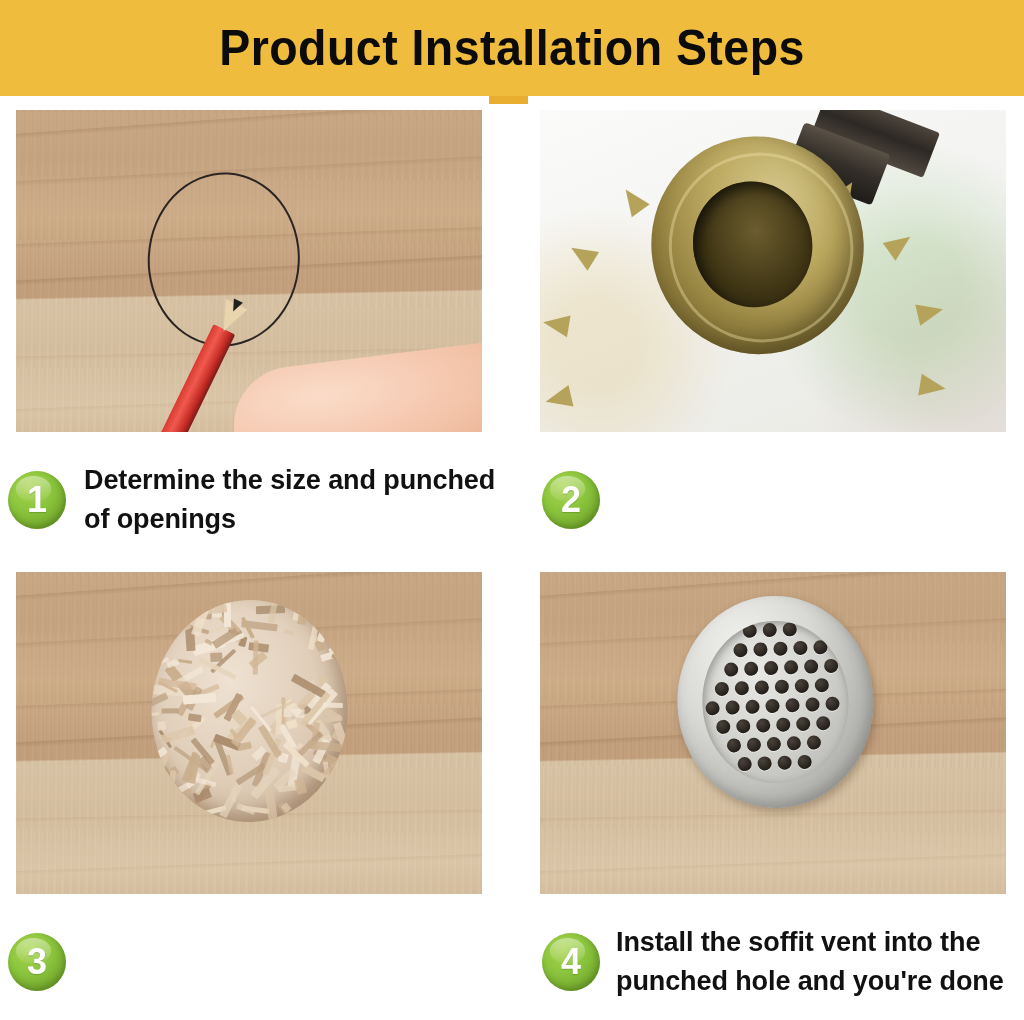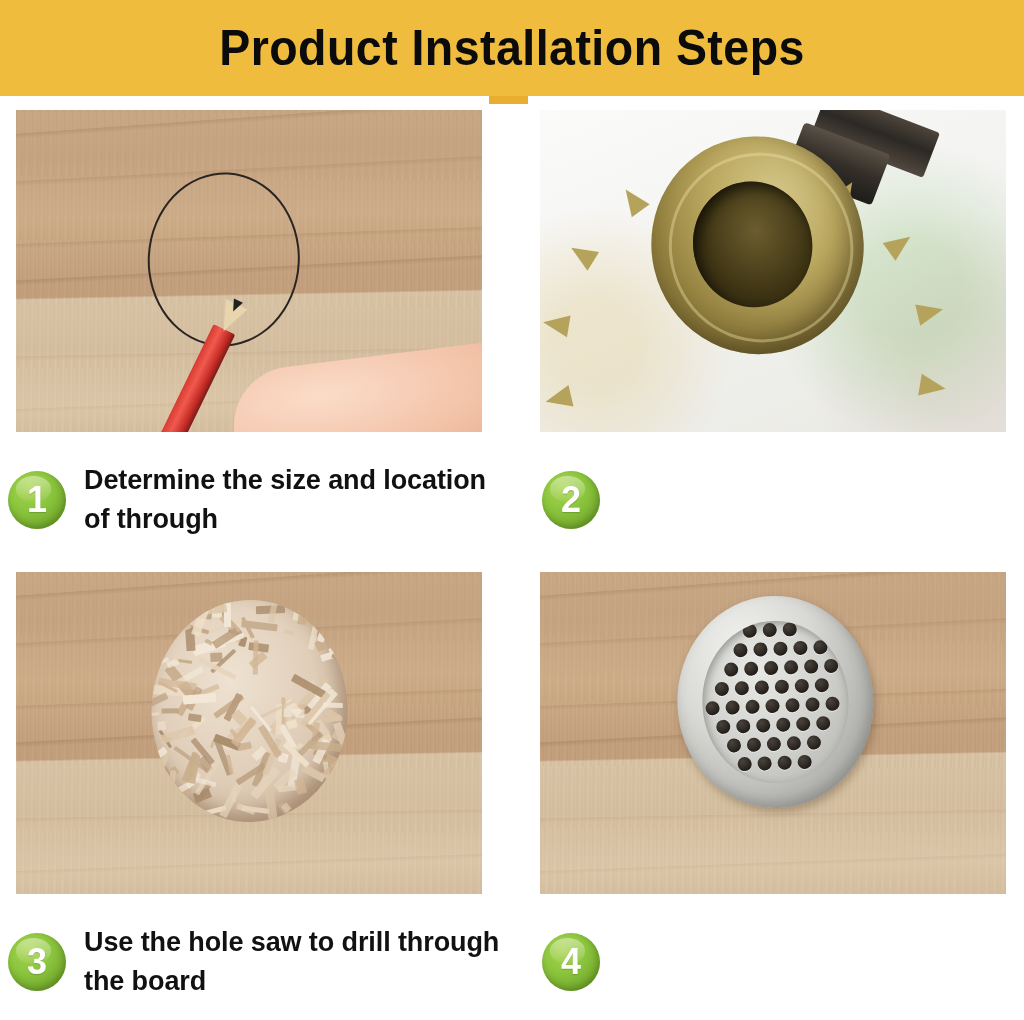--- a/index.html
+++ b/index.html
@@ -368,21 +368,21 @@
           <div class="pencil-body"></div>
           <div class="pencil-tip"></div>
           <div class="pencil-lead"></div>
         </div>
       </div>
     </div>
     <div class="caption">
       <div class="badge">
         <span class="badge-num">1</span>
       </div>
-      <div class="caption-text">Determine the size and location of through</div>
+      <div class="caption-text">Determine the size and punched of openings</div>
     </div>
   </div>
 
   <div class="cell c2">
     <div class="photo-wrap">
       <div class="photo">
         <div class="saw-bg"></div>
         <div class="saw-shank"></div>
         <div class="saw-shank2"></div>
         <div class="saw-teeth">
@@ -587,21 +587,20 @@
             <div class="chip" style="width: 11.281px; height: 8.58587px; left: 142.381px; top: 13.187px; background: rgb(201, 174, 140); transform: rotate(-83.7589deg); opacity: 0.84;"></div>
             <div class="chip" style="width: 32.6897px; height: 8.74994px; left: 30.9858px; top: 95.776px; background: rgb(243, 232, 216); transform: rotate(-6.71104deg); opacity: 0.99;"></div>
             <div class="chip" style="width: 8.19444px; height: 6.51405px; left: 134.134px; top: 203.488px; background: rgb(220, 199, 170); transform: rotate(45.9973deg); opacity: 0.8;"></div>
           </div>
       </div>
     </div>
     <div class="caption">
       <div class="badge">
         <span class="badge-num">3</span>
       </div>
-      <div class="caption-text">Use the hole saw to drill through the board</div>
     </div>
   </div>
 
   <div class="cell c4">
     <div class="photo-wrap">
       <div class="photo">
         <div class="wood">
           <div class="wood-grain"></div>
         </div>
         <div class="vent">
@@ -649,16 +648,17 @@
               <div class="vent-hole" style="left: 73px; top: 135px;"></div>
               <div class="vent-hole" style="left: 93px; top: 135px;"></div>
             </div>
         </div>
       </div>
     </div>
     <div class="caption">
       <div class="badge">
         <span class="badge-num">4</span>
       </div>
+      <div class="caption-text">Install the soffit vent into the punched hole and you're done</div>
     </div>
   </div>
 
 </div>
 
 </body></html>

